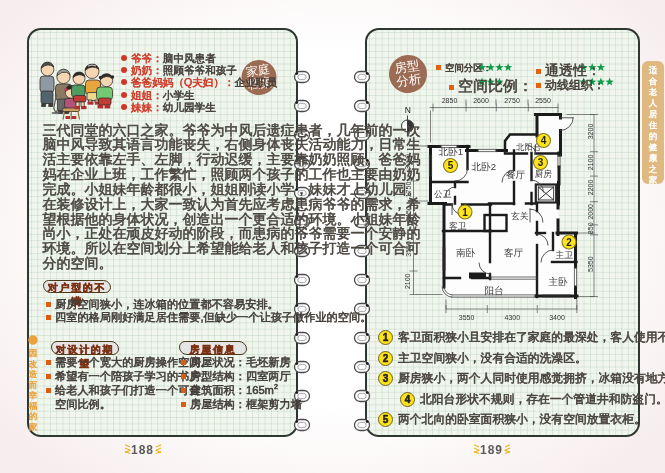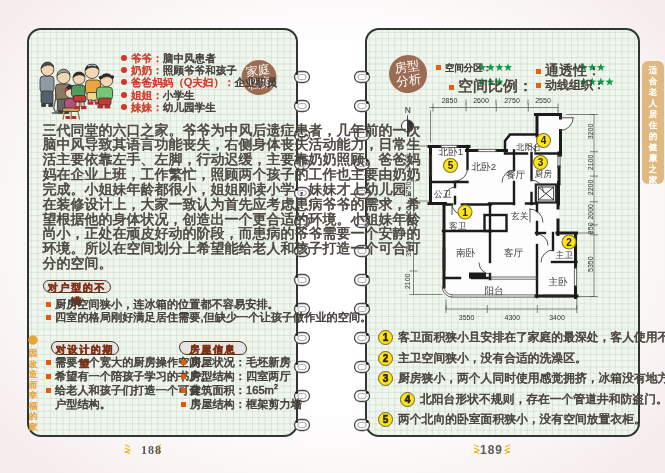--- a/index.html
+++ b/index.html
@@ -505,21 +505,21 @@
 <div style="left:46px;top:297px;"><span class="sq"></span>厨房空间狭小，连冰箱的位置都不容易安排。</div>
 <div style="left:46px;top:310px;"><span class="sq"></span>四室的格局刚好满足居住需要,但缺少一个让孩子做作业的空间。</div>
 </div>
 
 <div class="badge cjk" style="left:43px;top:341px;margin-left:8px;">对设计的期望</div>
 
 <div class="blist cjk">
 <div style="left:46px;top:355px;"><span class="sq"></span>需要一个宽大的厨房操作空间。</div>
 <div style="left:46px;top:369px;"><span class="sq"></span>希望有一个陪孩子学习的书房。</div>
 <div style="left:46px;top:383px;"><span class="sq"></span>给老人和孩子们打造一个可合</div>
-<div style="left:55px;top:396.5px;">户型结构。</div>
+<div style="left:55px;top:396.5px;">空间比例。</div>
 </div>
 
 <div class="badge cjk" style="left:179px;top:341px;">房屋信息</div>
 
 <div class="blist cjk">
 <div style="left:181px;top:355px;"><span class="sq"></span>房屋状况：毛坯新房</div>
 <div style="left:181px;top:369px;"><span class="sq"></span>户型结构：四室两厅</div>
 <div style="left:181px;top:383px;"><span class="sq"></span>建筑面积：165m<sup style="font-size:7px">2</sup></div>
 <div style="left:181px;top:396.5px;"><span class="sq"></span>房屋结构：框架剪力墙</div>
 </div>
@@ -530,15 +530,15 @@
 <div class="abs cjk" style="left:536px;top:76.5px;font-size:12px;color:#474239;"><span class="sq" style="background:#e2620f"></span>动线组织：</div>
 
 <div class="notes cjk">
 <div class="row" style="left:378px;top:330px;"><span class="ncirc">1</span>客卫面积狭小且安排在了家庭的最深处，客人使用不方便。</div>
 <div class="row" style="left:378px;top:350.5px;"><span class="ncirc">2</span>主卫空间狭小，没有合适的洗澡区。</div>
 <div class="row" style="left:378px;top:371px;"><span class="ncirc">3</span>厨房狭小，两个人同时使用感觉拥挤，冰箱没有地方摆放。</div>
 <div class="row" style="left:373px;top:391.5px;padding-left:27px;"><span class="ncirc">4</span>北阳台形状不规则，存在一个管道井和防盗门。</div>
 <div class="row" style="left:378px;top:412px;"><span class="ncirc">5</span>两个北向的卧室面积狭小，没有空间放置衣柜。</div>
 </div>
 
-<div class="pnum" style="left:141px;font-family:Liberation Serif, serif;">188</div>
+<div class="pnum" style="left:131px;">188</div>
 
 <div class="pnum" style="left:480px;">189</div>
 
 </body></html>

